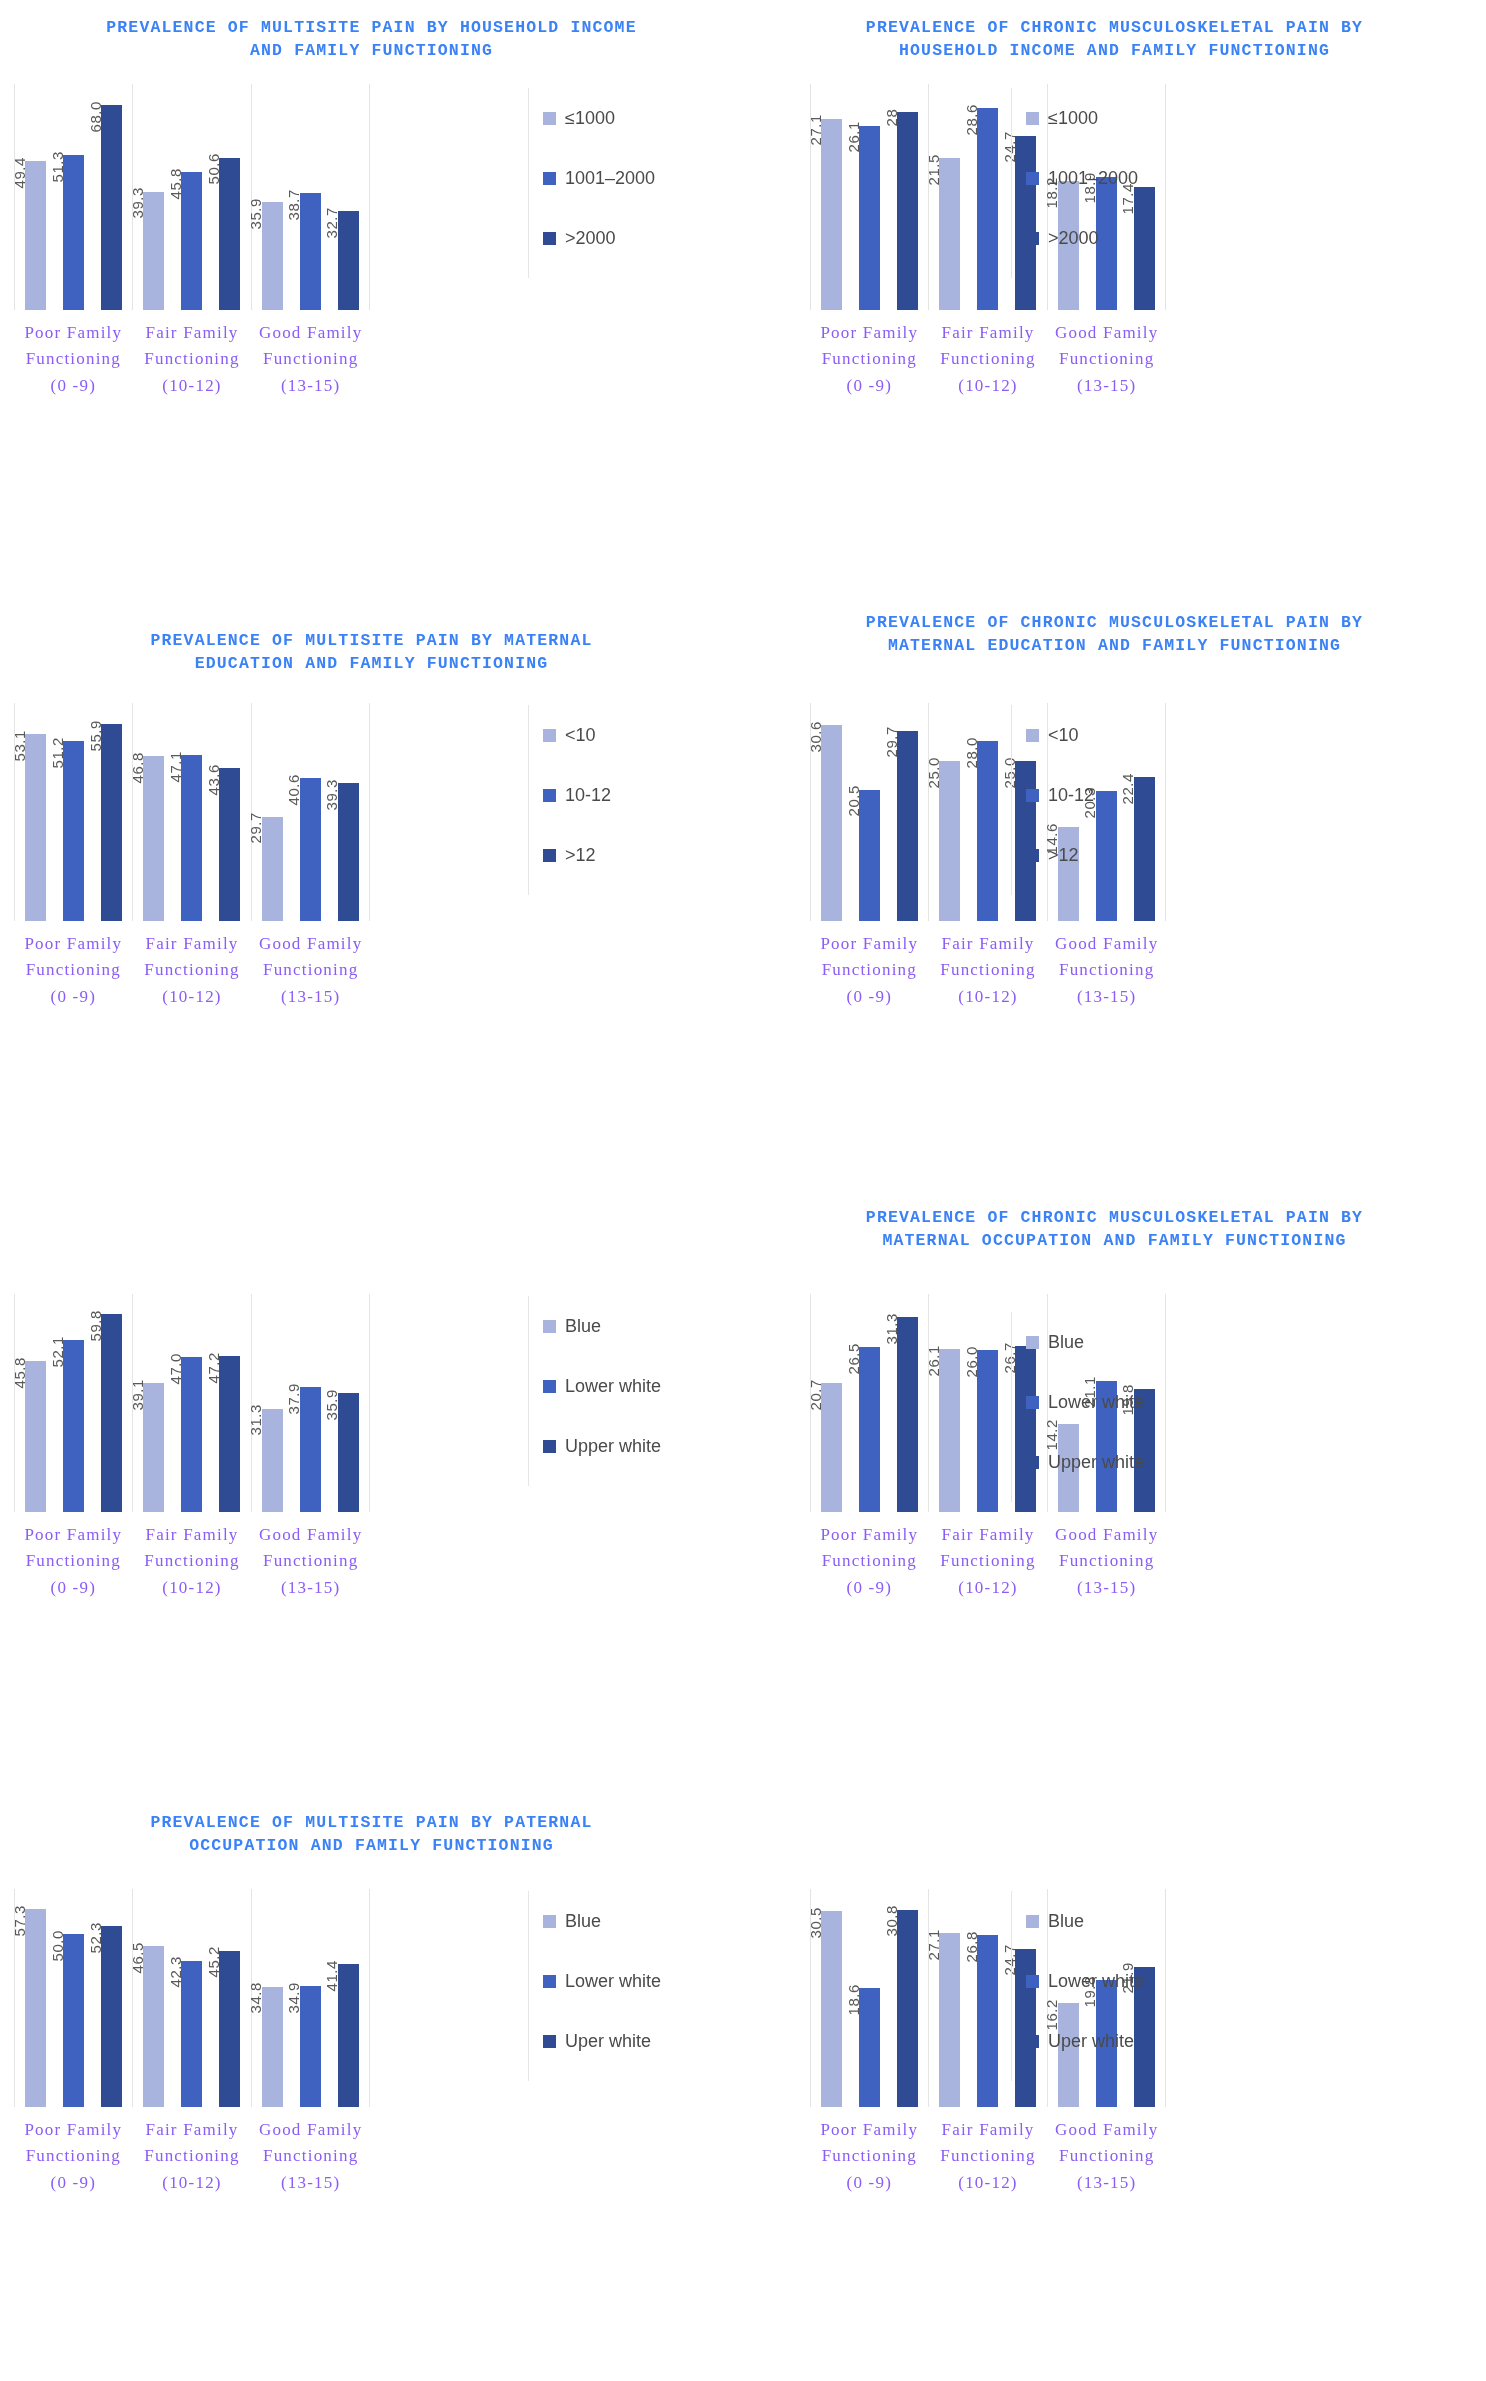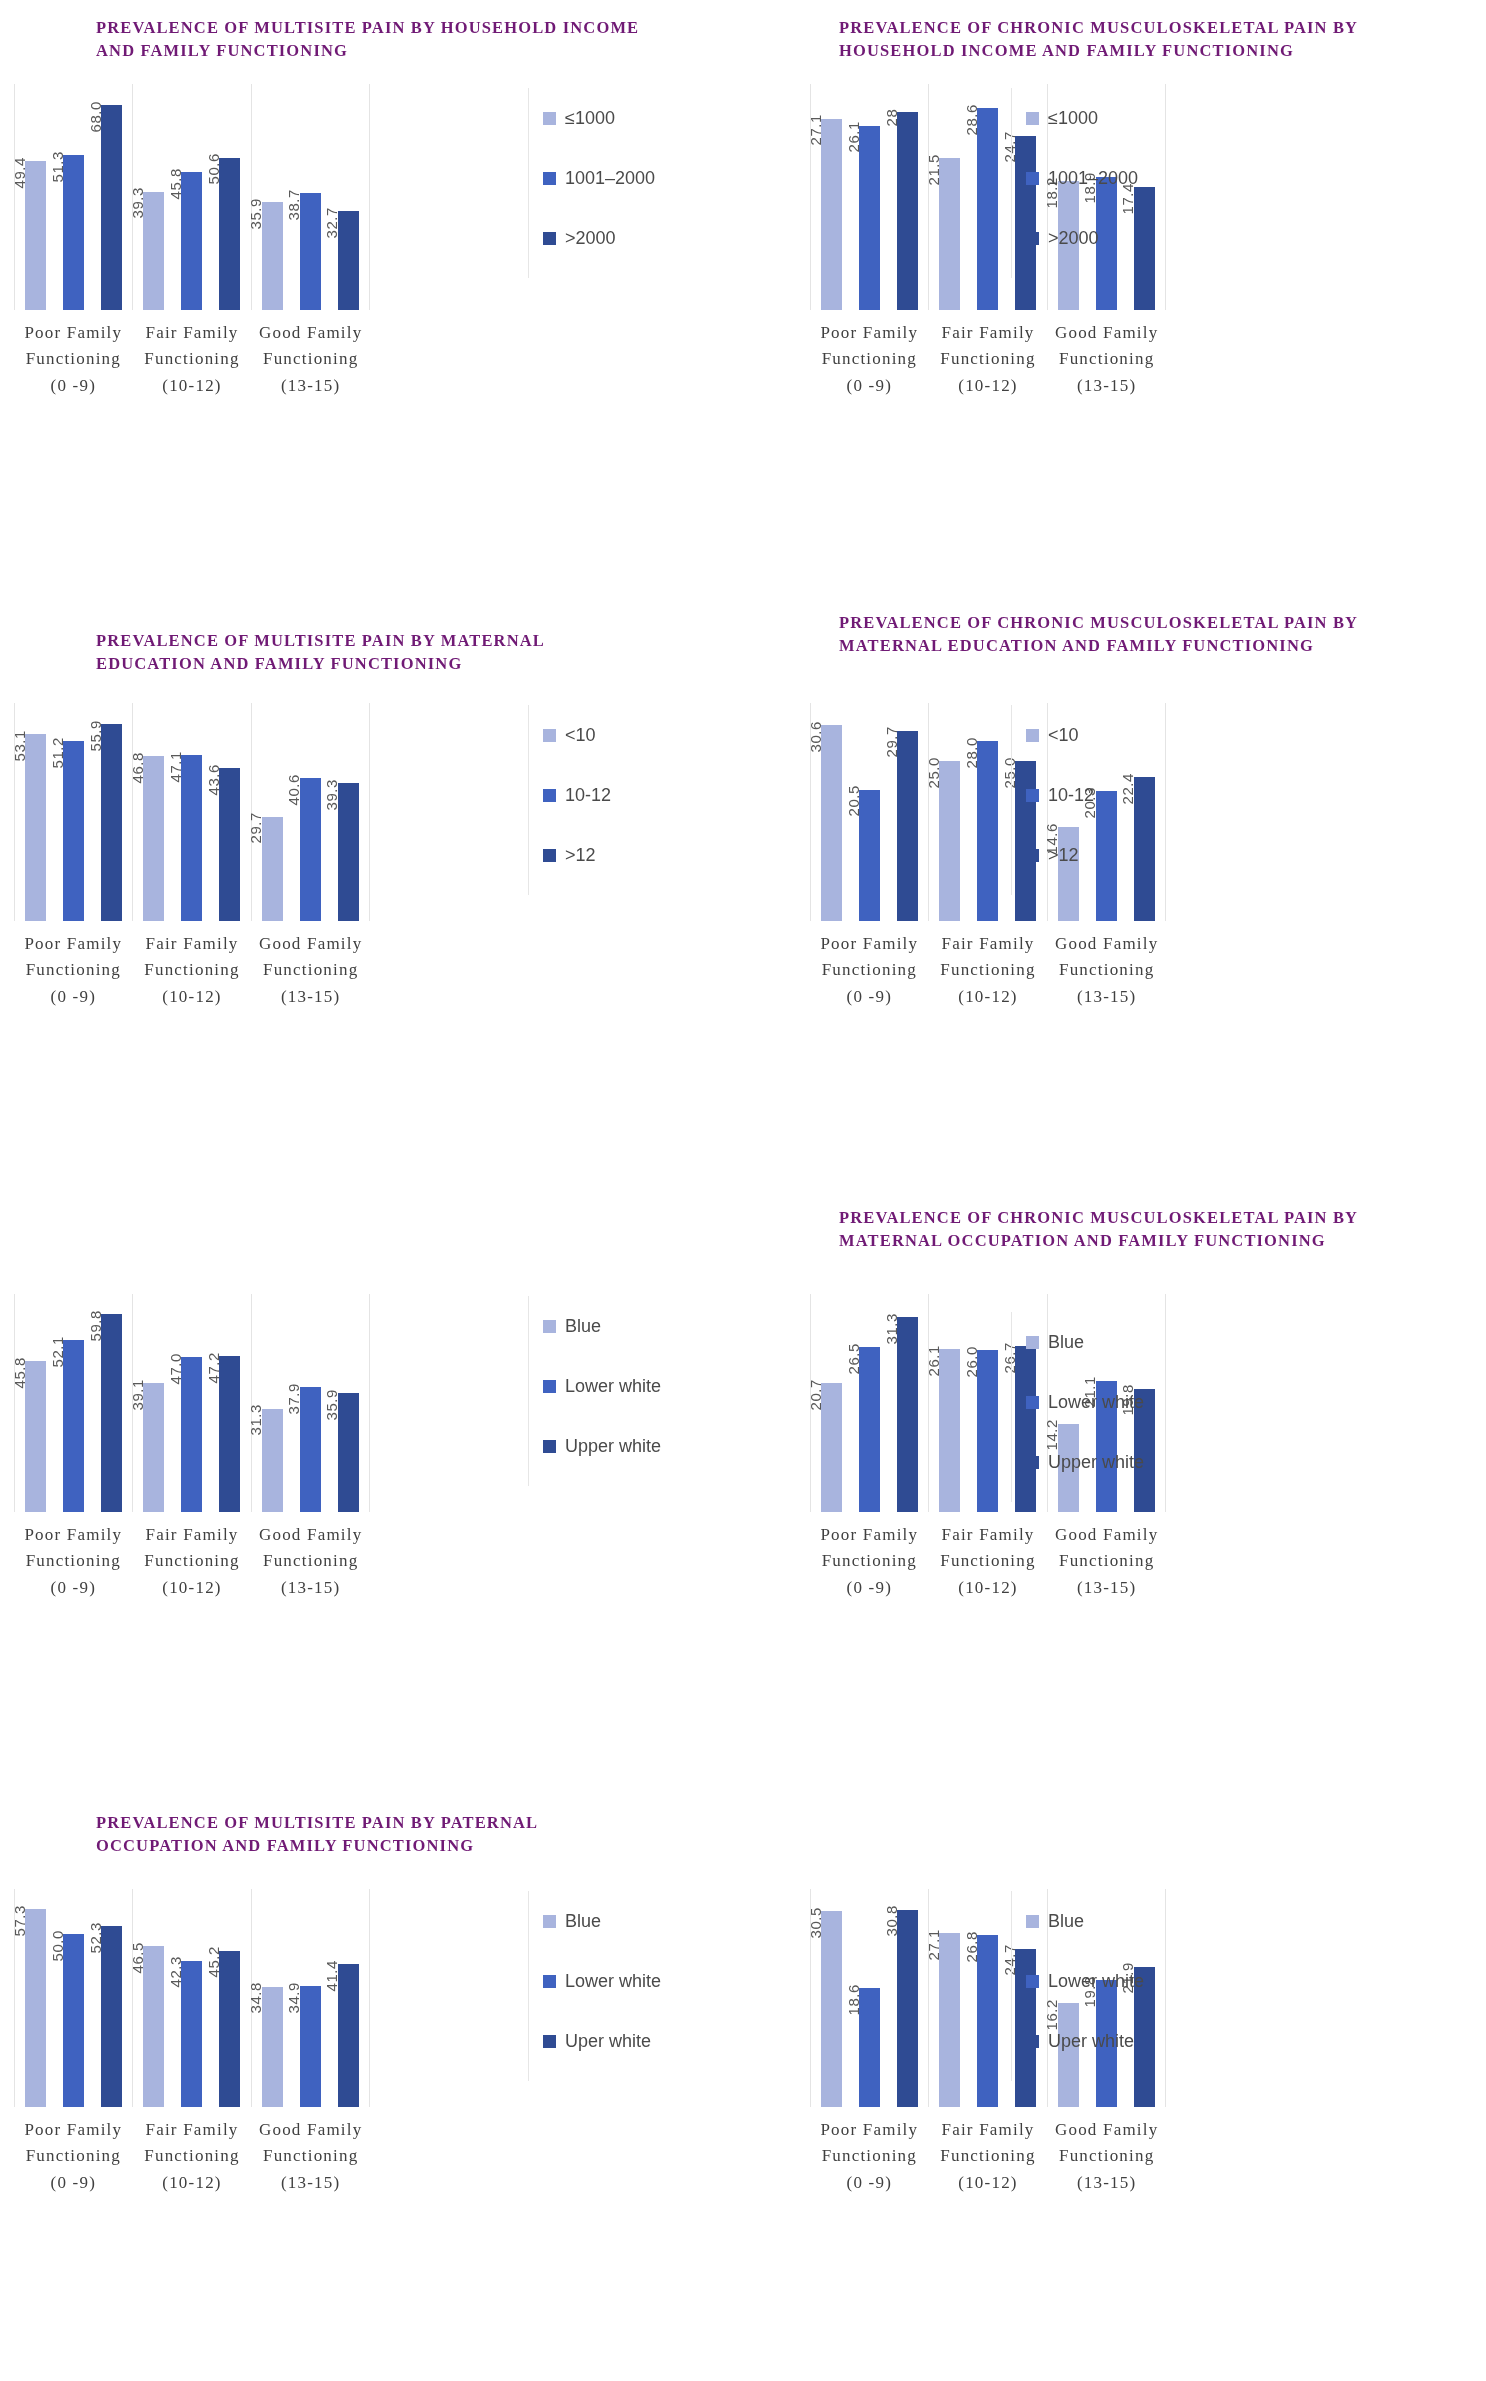--- a/index.html
+++ b/index.html
@@ -20,26 +20,26 @@
     display: flex;
     flex-wrap: wrap;
   }
   .cell {
     width: 743px;
     height: 595px;
     box-sizing: border-box;
     position: relative;
   }
   .chart-title {
-    font-family: Liberation Serif, serif;
+    font-family: Liberation Mono, monospace;
     font-size: 16.5px;
     font-weight: bold;
     letter-spacing: 1.15px;
-    text-align: left;
-    color: #701a75;
+    text-align: center;
+    color: #3b82f6;
     line-height: 1.42;
     padding: 10px 96px 0 96px;
     box-sizing: border-box;
     text-transform: uppercase;
   }
   .plot-area {
     position: absolute;
     display: flex;
     align-items: flex-end;
   }
@@ -90,21 +90,21 @@
   }
   .axis-labels {
     position: absolute;
     display: flex;
   }
   .axis-label {
     flex: 1 1 0;
     text-align: center;
     font-family: "Liberation Serif", serif;
     font-size: 17px;
-    color: #404040;
+    color: #8b5cf6;
     line-height: 1.55;
     letter-spacing: 1.2px;
   }
   .legend {
     position: absolute;
     border-left: 1px solid #e6e6e6;
     padding-left: 14px;
     box-sizing: border-box;
   }
   .legend-row {

